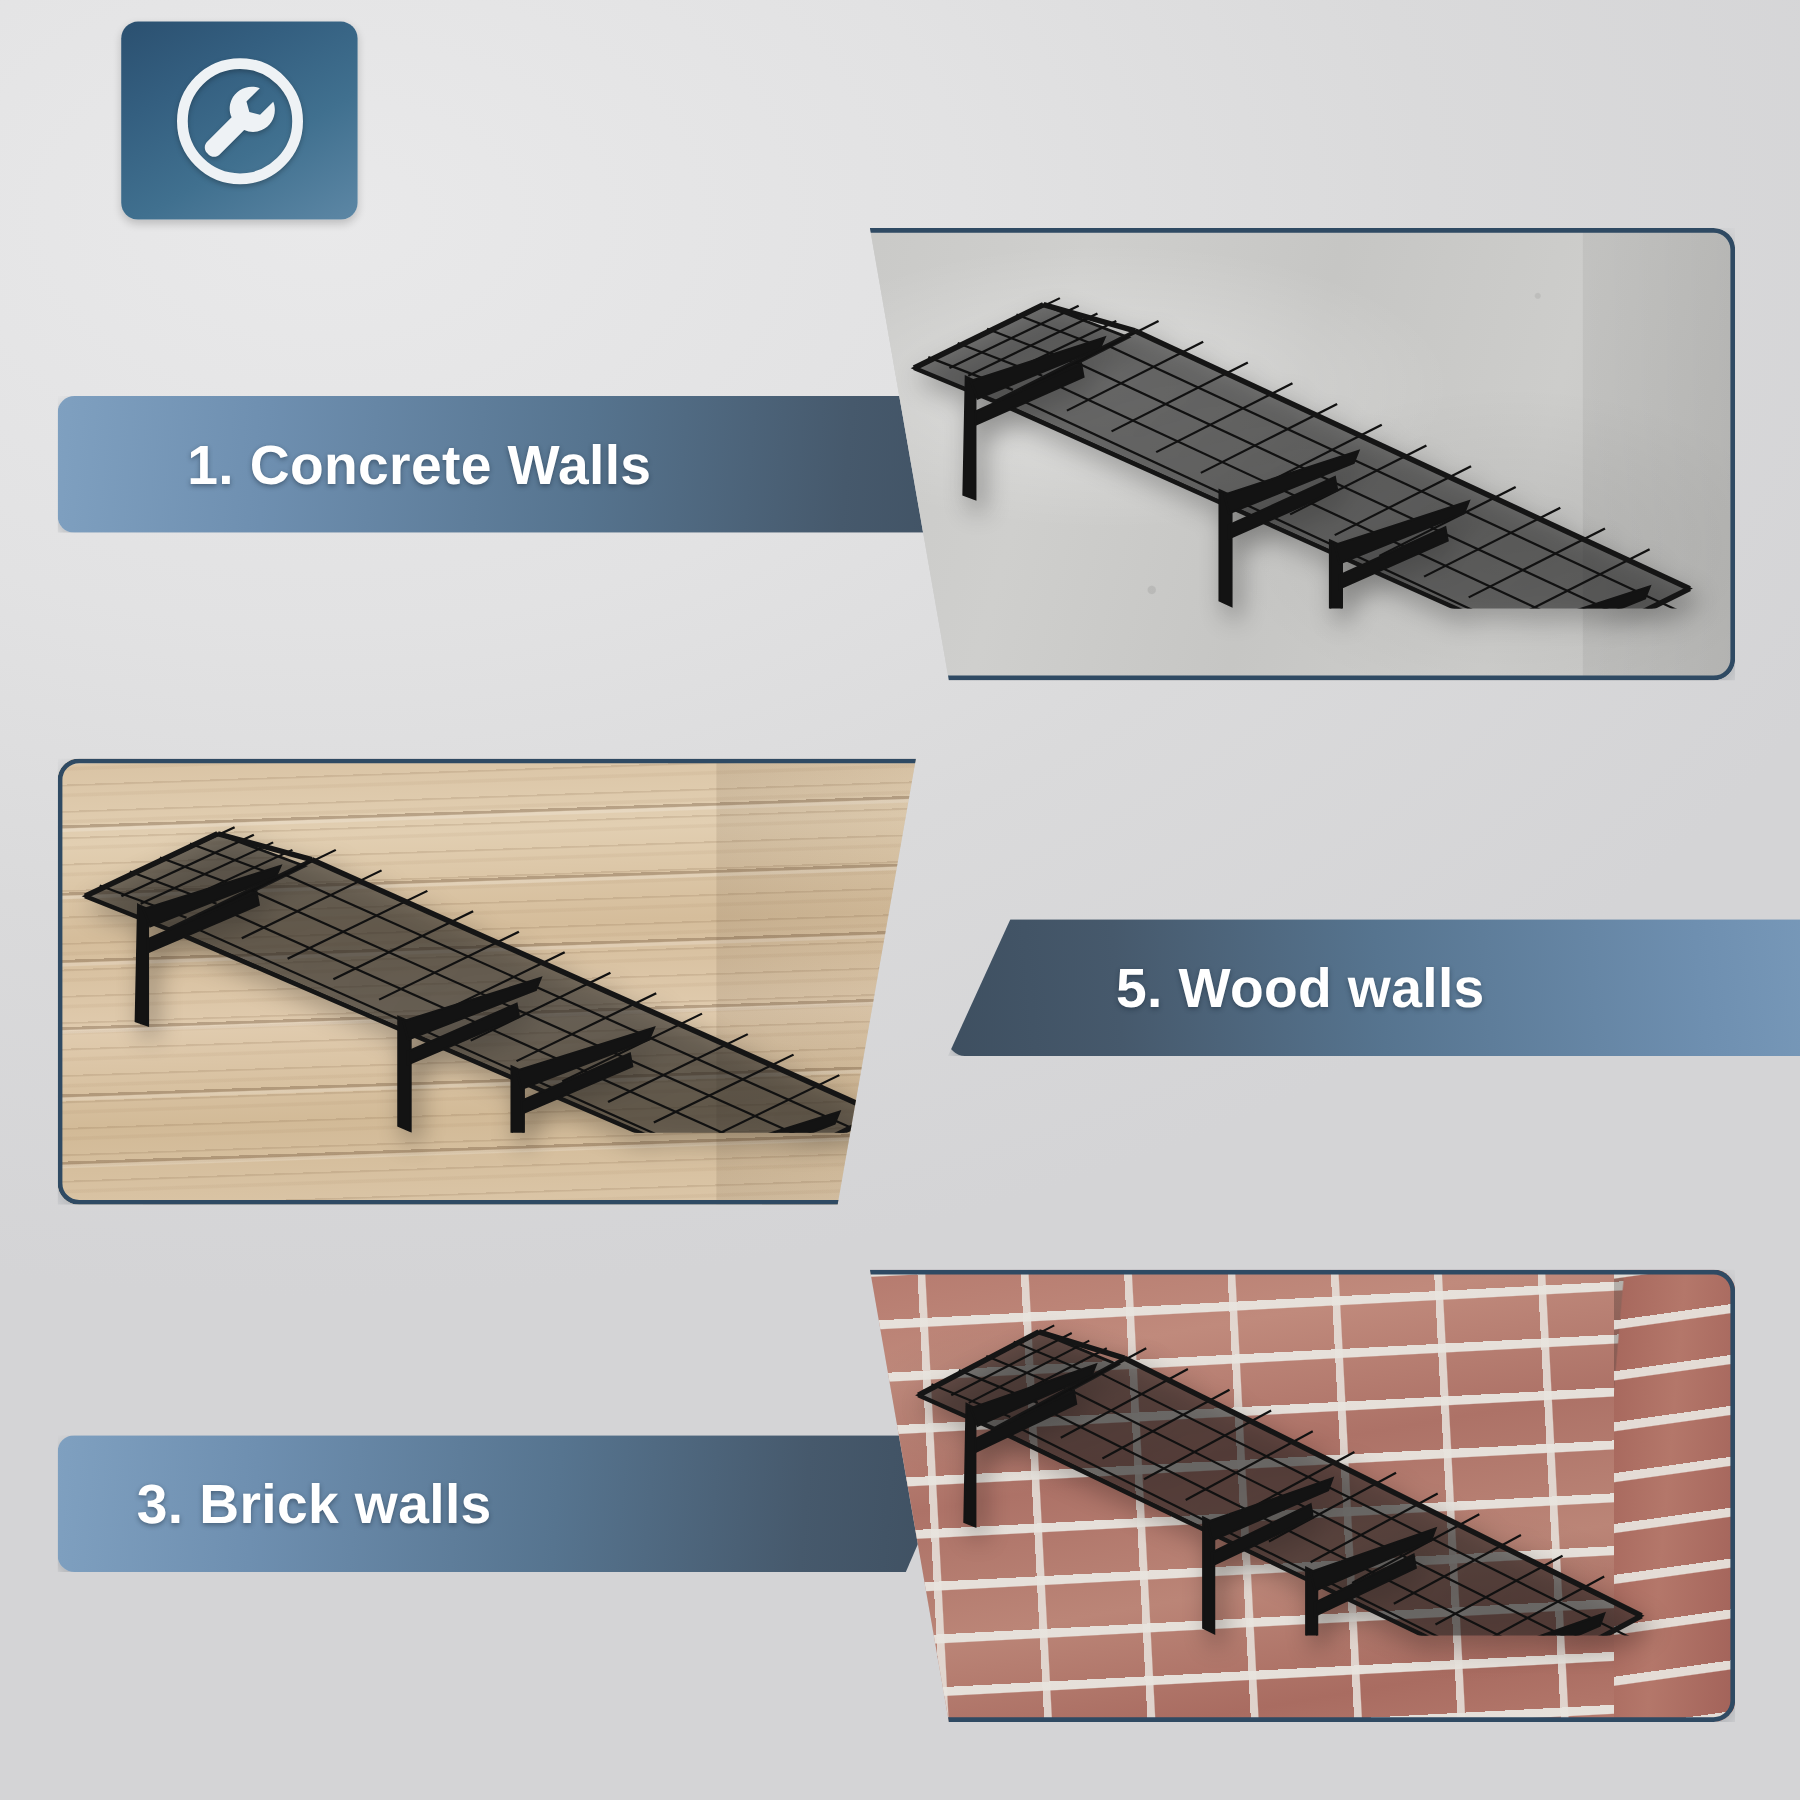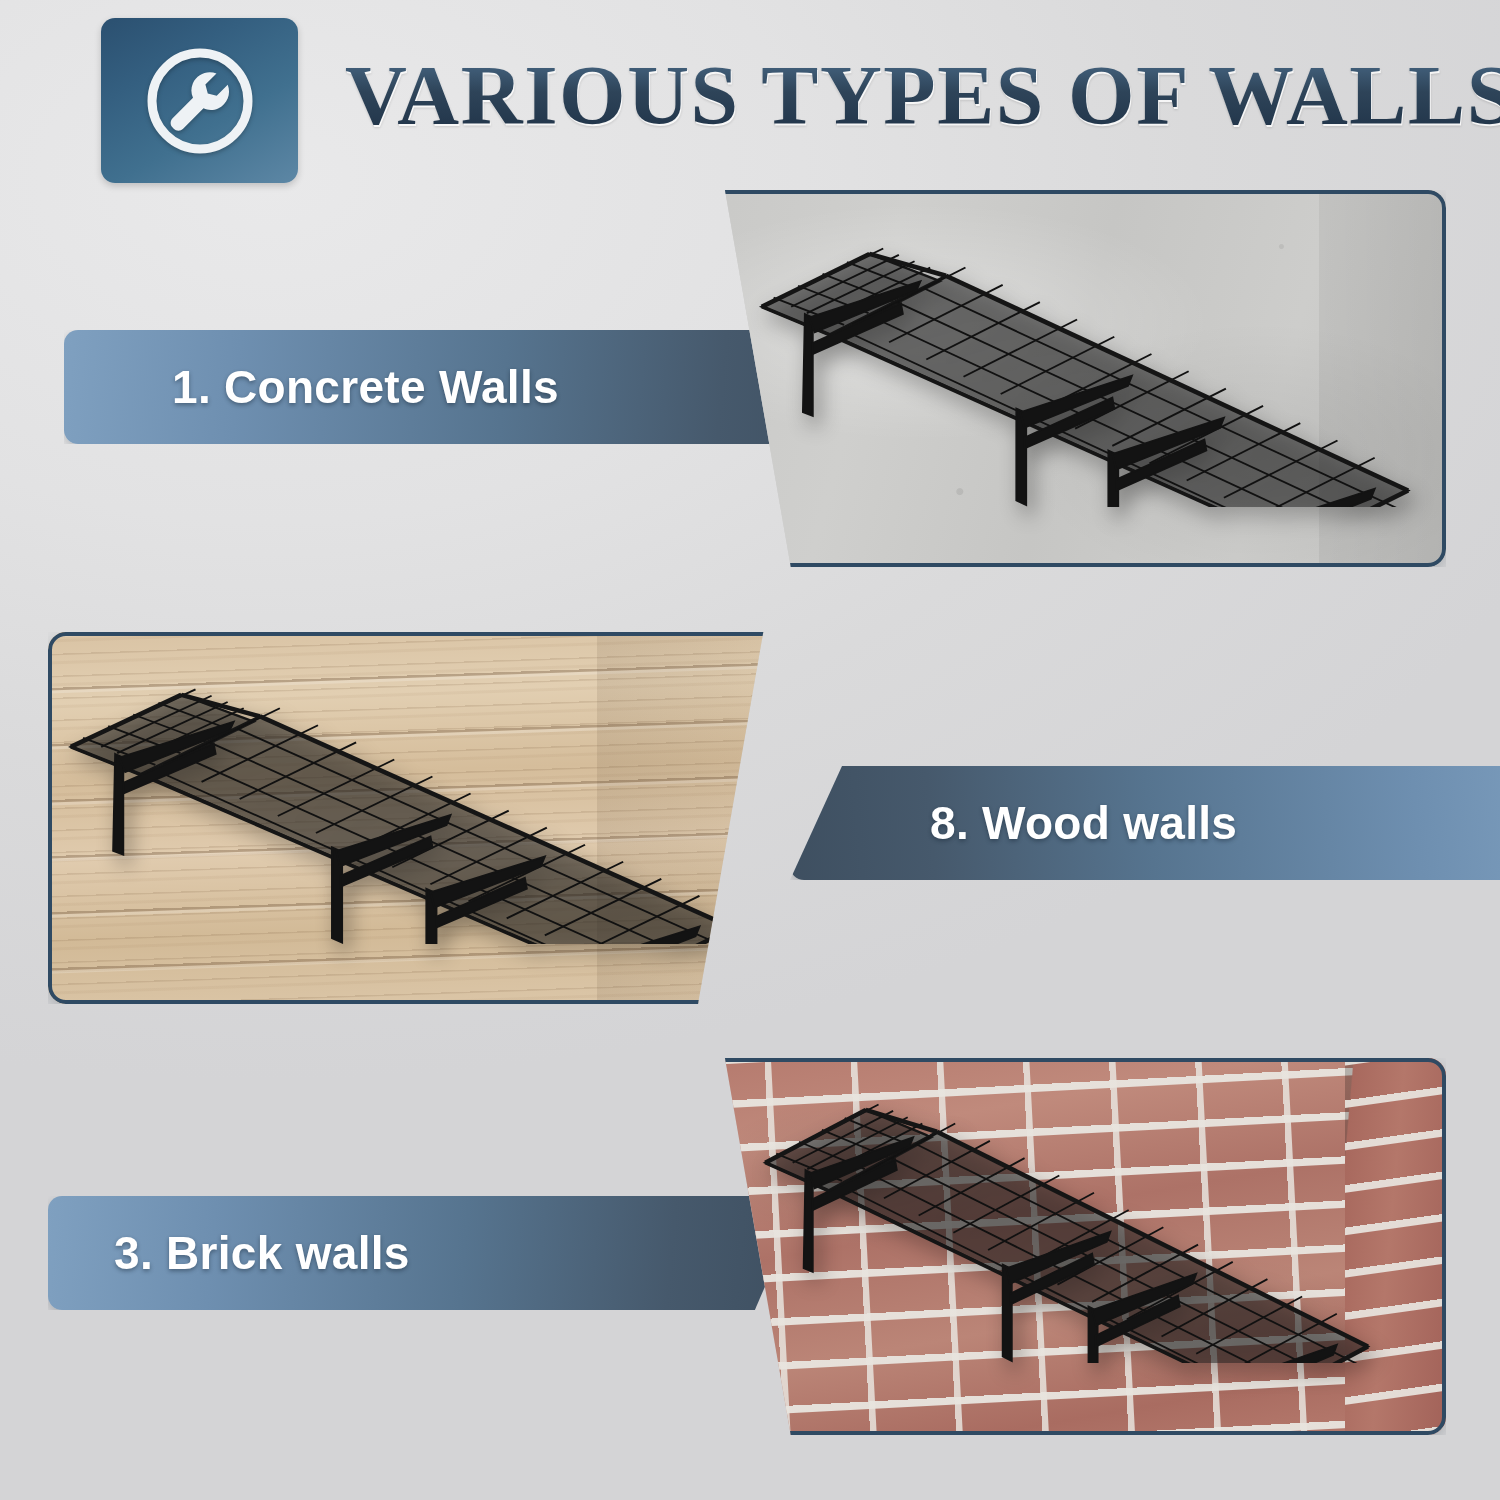--- a/index.html
+++ b/index.html
@@ -167,26 +167,23 @@
     <div class="ring">
       <svg viewBox="0 0 116 116" xmlns="http://www.w3.org/2000/svg">
         <circle cx="58" cy="58" r="48" fill="none" stroke="#eef2f5" stroke-width="9"></circle>
         <g fill="#eef2f5">
           <path d="M74.5 30.5c-9.2-3.6-19.6 .7-23.6 9.8-2.1 4.8-2 10 .1 14.5L30.6 75.2c-2.6 2.6-2.6 6.8 0 9.4l1.1 1.1c2.6 2.6 6.8 2.6 9.4 0l20.4-20.4c4.5 2.1 9.8 2.2 14.6 .1 9.1-4 13.3-14.5 9.6-23.7l-11 11-8.9-2.3-2.4-8.9 11.1-11.0z"></path>
         </g>
       </svg>
     </div>
   </div>
 
-  <div id="title">
-    <span>Various Types of Walls</span>
-  </div>
-</div>
-
-<div class="banner right-slant" style="left:64px;top:330px;width:690px;height:114px;padding-left:108px;">
+</div>
+
+<div class="banner right-slant" style="left:48px;top:330px;width:690px;height:114px;padding-left:108px;">
   <span class="txt">1. Concrete Walls</span>
 </div>
 
 <div class="panel ls" style="left:698px;top:190px;width:748px;height:377px;">
   <div class="inner wall-concrete"></div>
 
   <div class="shelf" style="left:7.5%;top:14%;width:89%;height:70%;">
     <svg viewBox="0 0 680 290" preserveAspectRatio="none" xmlns="http://www.w3.org/2000/svg">
       <g stroke="#151515" fill="none" stroke-width="2.6">
 
@@ -307,21 +304,21 @@
         <path d="M520 310 L634 270 L630 281 L524 327 Z"></path>
         <path d="M524 338 L614 294 L616 306 L524 350 Z"></path>
       </g>
     </svg>
   </div>
 
   <div class="frame"></div>
 </div>
 
 <div class="banner left-slant" style="left:790px;top:766px;width:660px;height:114px;padding-left:140px;">
-  <span class="txt">8. Wood walls</span>
+  <span class="txt">5. Wood walls</span>
 </div>
 
 <div class="banner right-slant" style="left:48px;top:1196px;width:690px;height:114px;padding-left:66px;">
   <span class="txt">3. Brick walls</span>
 </div>
 
 <div class="panel ls" style="left:698px;top:1058px;width:748px;height:377px;">
   <div class="inner wall-brick">
     <div class="corner"></div>
   </div>

